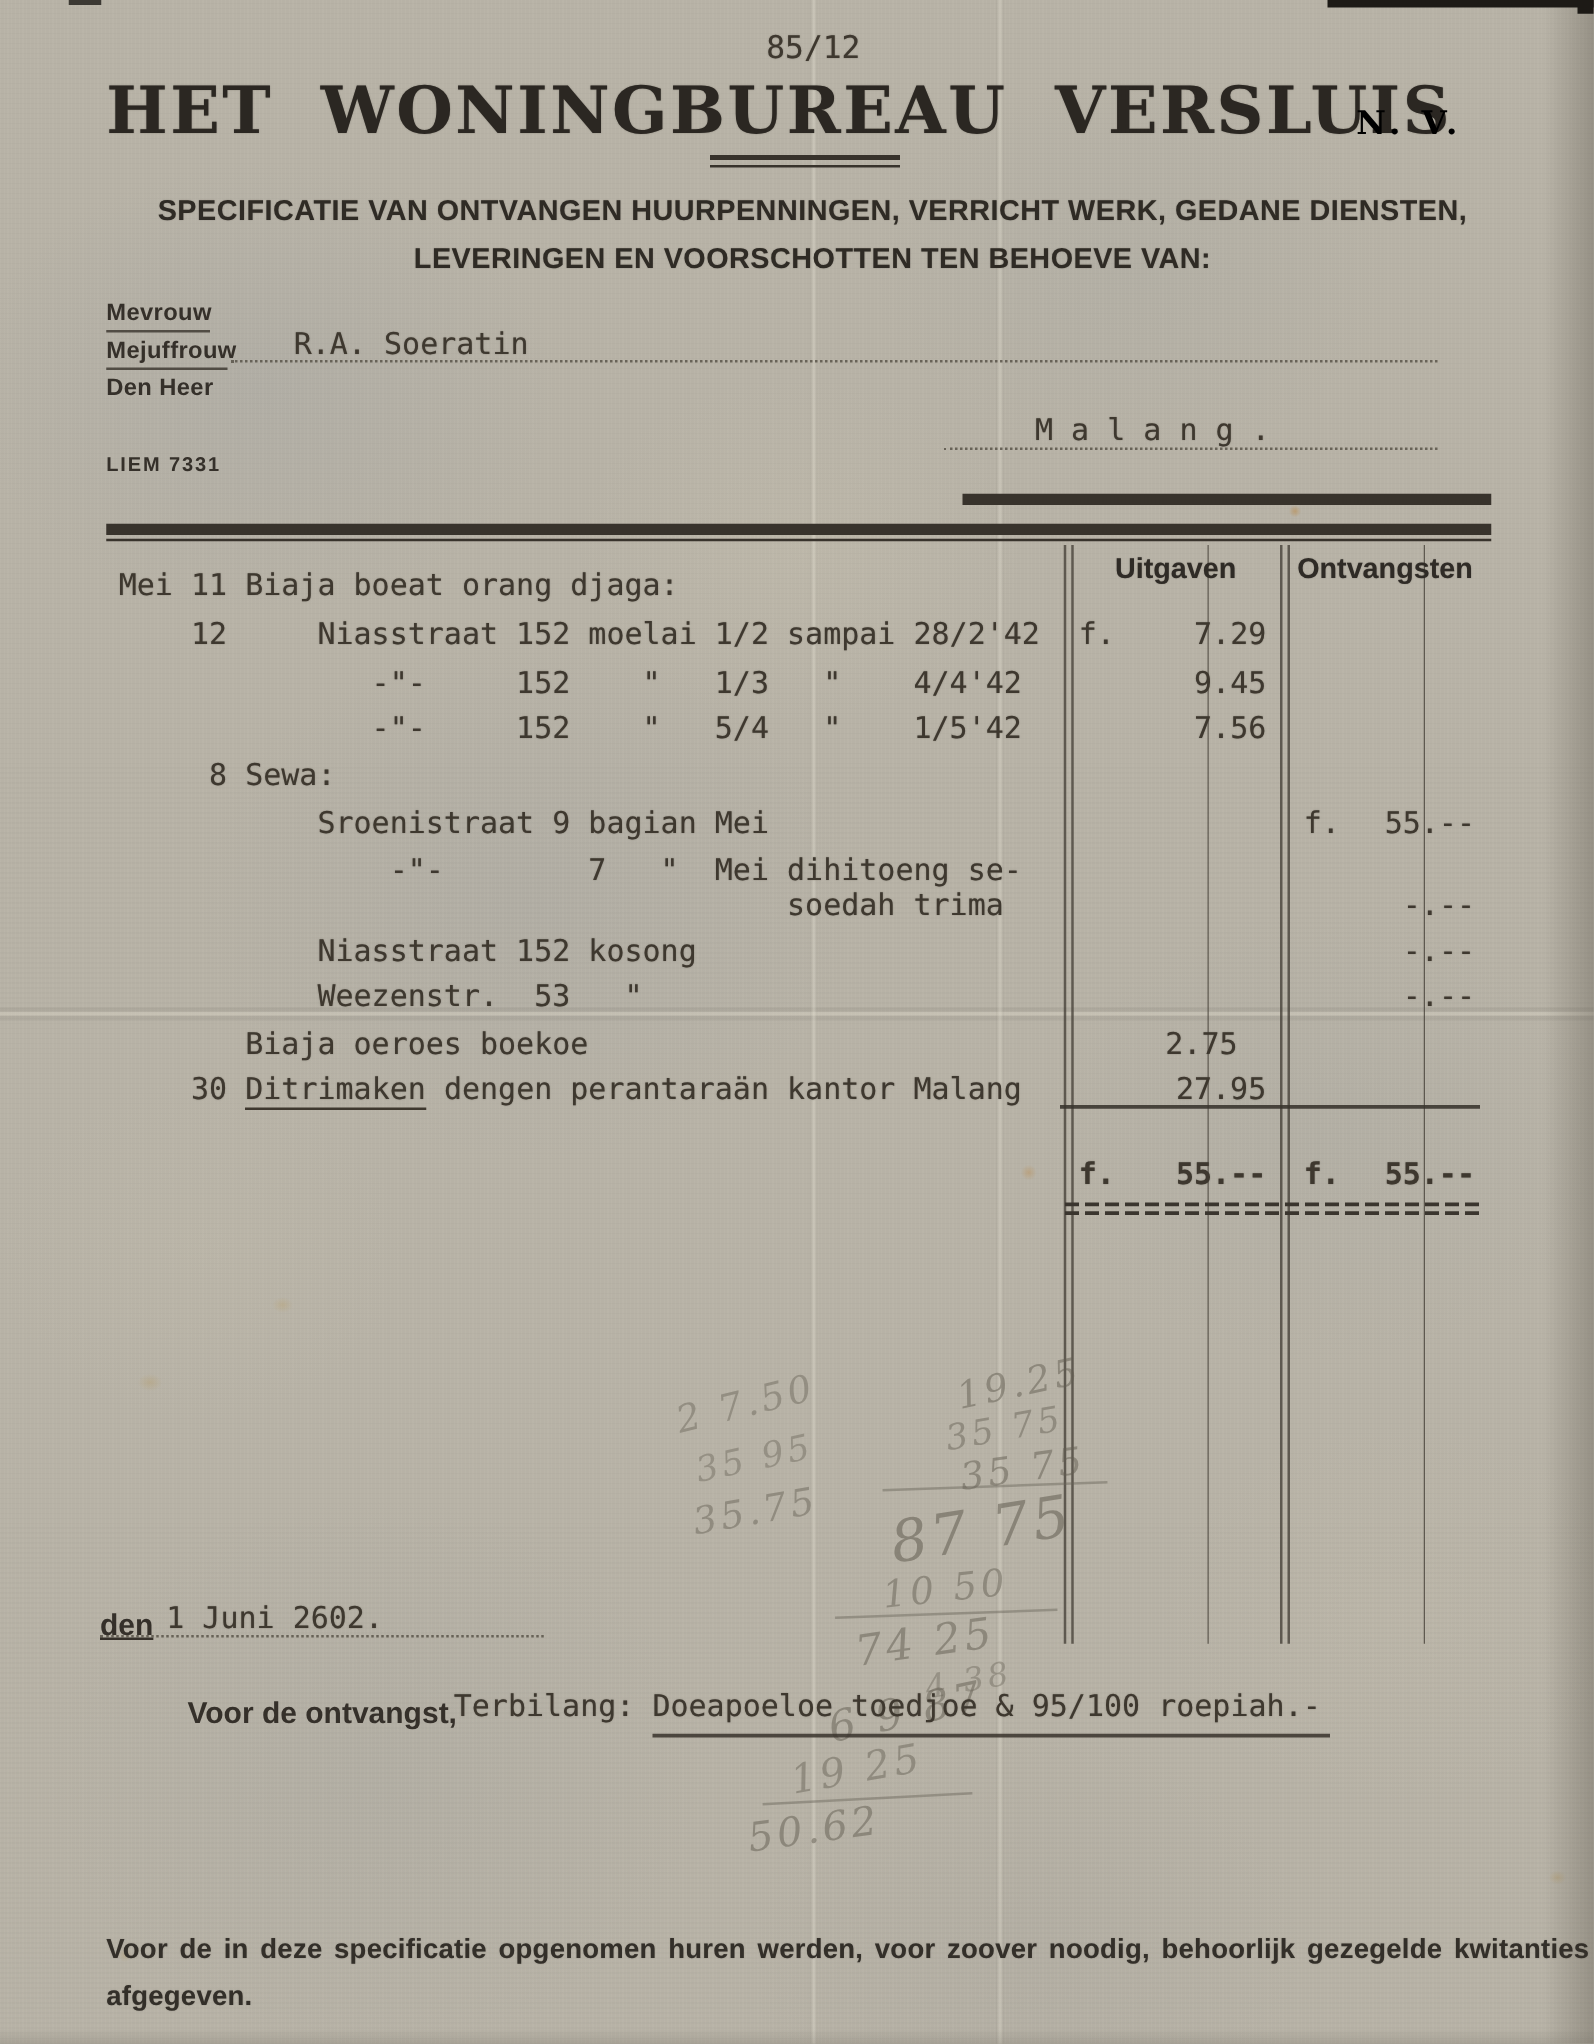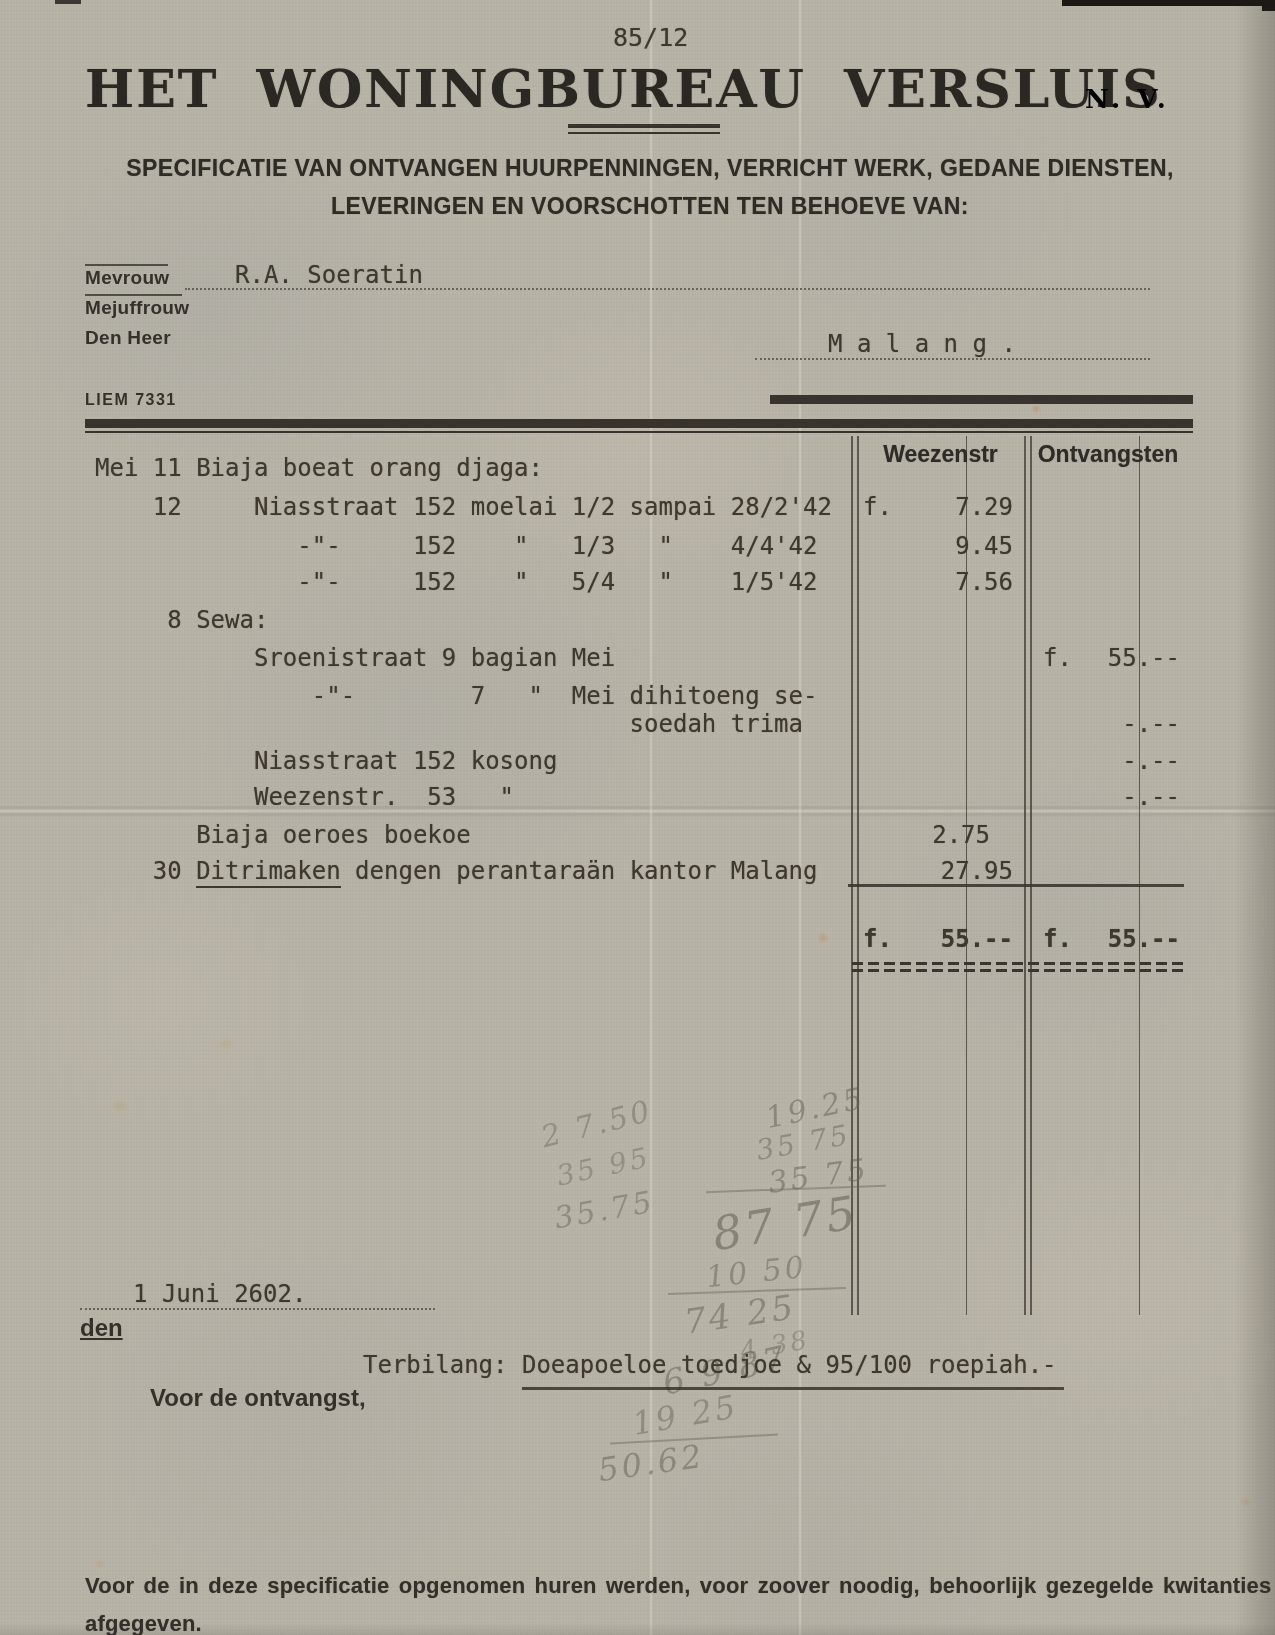--- a/index.html
+++ b/index.html
@@ -33,21 +33,21 @@
   .crease-v{position:absolute;top:0;height:1635px;width:6px;pointer-events:none;
     background:linear-gradient(90deg, rgba(100,96,88,.10), rgba(230,226,212,.4) 50%, rgba(100,96,88,.08));}
   .edge-r{position:absolute;top:0;right:0;width:40px;height:1635px;pointer-events:none;
     background:linear-gradient(90deg, transparent, rgba(88,83,73,.35));}
   .edge-b{position:absolute;bottom:0;left:0;width:1275px;height:12px;pointer-events:none;
     background:linear-gradient(0deg, rgba(88,83,73,.18), transparent);}
   .scan-sliver{position:absolute;background:#1d1a16;}
   
   .typed{position:absolute;font-family:"DejaVu Sans Mono",monospace;font-size:24px;line-height:1.1;
          color:#3e382f;white-space:pre;text-shadow:0 0 1px rgba(62,56,47,.55);}
-  .print{position:absolute;font-family:"Liberation Sans",sans-serif;color:#35302a;white-space:pre;margin-top:27px;}
+  .print{position:absolute;font-family:"Liberation Sans",sans-serif;color:#35302a;white-space:pre;}
   .title{position:absolute;left:85px;top:58px;font-family:"DejaVu Serif",serif;font-weight:bold;
          font-size:52px;letter-spacing:2px;word-spacing:18px;color:#2b2722;white-space:nowrap;
          text-shadow:0 0 1px rgba(43,39,34,.5);}
   .title-nv{position:absolute;left:1085px;top:84px;font-family:"DejaVu Serif",serif;font-weight:bold;
          font-size:26px;letter-spacing:4px;color:#000000;}
   .subtitle{position:absolute;left:85px;width:1130px;text-align:center;font-weight:bold;
          font-size:23px;letter-spacing:.4px;color:#2f2b25;font-family:"Liberation Sans",sans-serif;
          text-shadow:0 0 1px rgba(47,43,37,.4);}
   .rule{position:absolute;background:#38332c;}
   .dotl{position:absolute;height:0;border-bottom:2px dotted rgba(78,72,62,.75);}
@@ -110,21 +110,21 @@
   <div class="rule" style="left:85px;top:419px;width:1108px;height:9px;"></div>
   <div class="rule" style="left:85px;top:431px;width:1108px;height:2px;"></div>
 
   <div class="vline" style="left:851px;width:2px;"></div>
   <div class="vline" style="left:857px;width:2px;"></div>
   <div class="vline" style="left:966px;width:1px;"></div>
   <div class="vline" style="left:1024px;width:2px;"></div>
   <div class="vline" style="left:1030px;width:2px;"></div>
   <div class="vline" style="left:1139px;width:1px;"></div>
 
-  <div class="colhead" style="left:857px;width:167px;">Weezenstr</div>
+  <div class="colhead" style="left:857px;width:167px;">Uitgaven</div>
   <div class="colhead" style="left:1030px;width:156px;">Ontvangsten</div>
 
   <div id="rows-container">
       <div class="typed row" style="top: 455px;">Mei 11 Biaja boeat orang djaga:</div>
       <div class="typed row" style="top: 494px;">    12     Niasstraat 152 moelai 1/2 sampai 28/2'42</div>
       <div class="typed row" style="top: 533px;">              -"-     152    "   1/3   "    4/4'42</div>
       <div class="typed row" style="top: 569px;">              -"-     152    "   5/4   "    1/5'42</div>
       <div class="typed row" style="top: 607px;">     8 Sewa:</div>
       <div class="typed row" style="top: 645px;">           Sroenistraat 9 bagian Mei</div>
       <div class="typed row" style="top: 683px;">               -"-        7   "  Mei dihitoeng se-</div>

